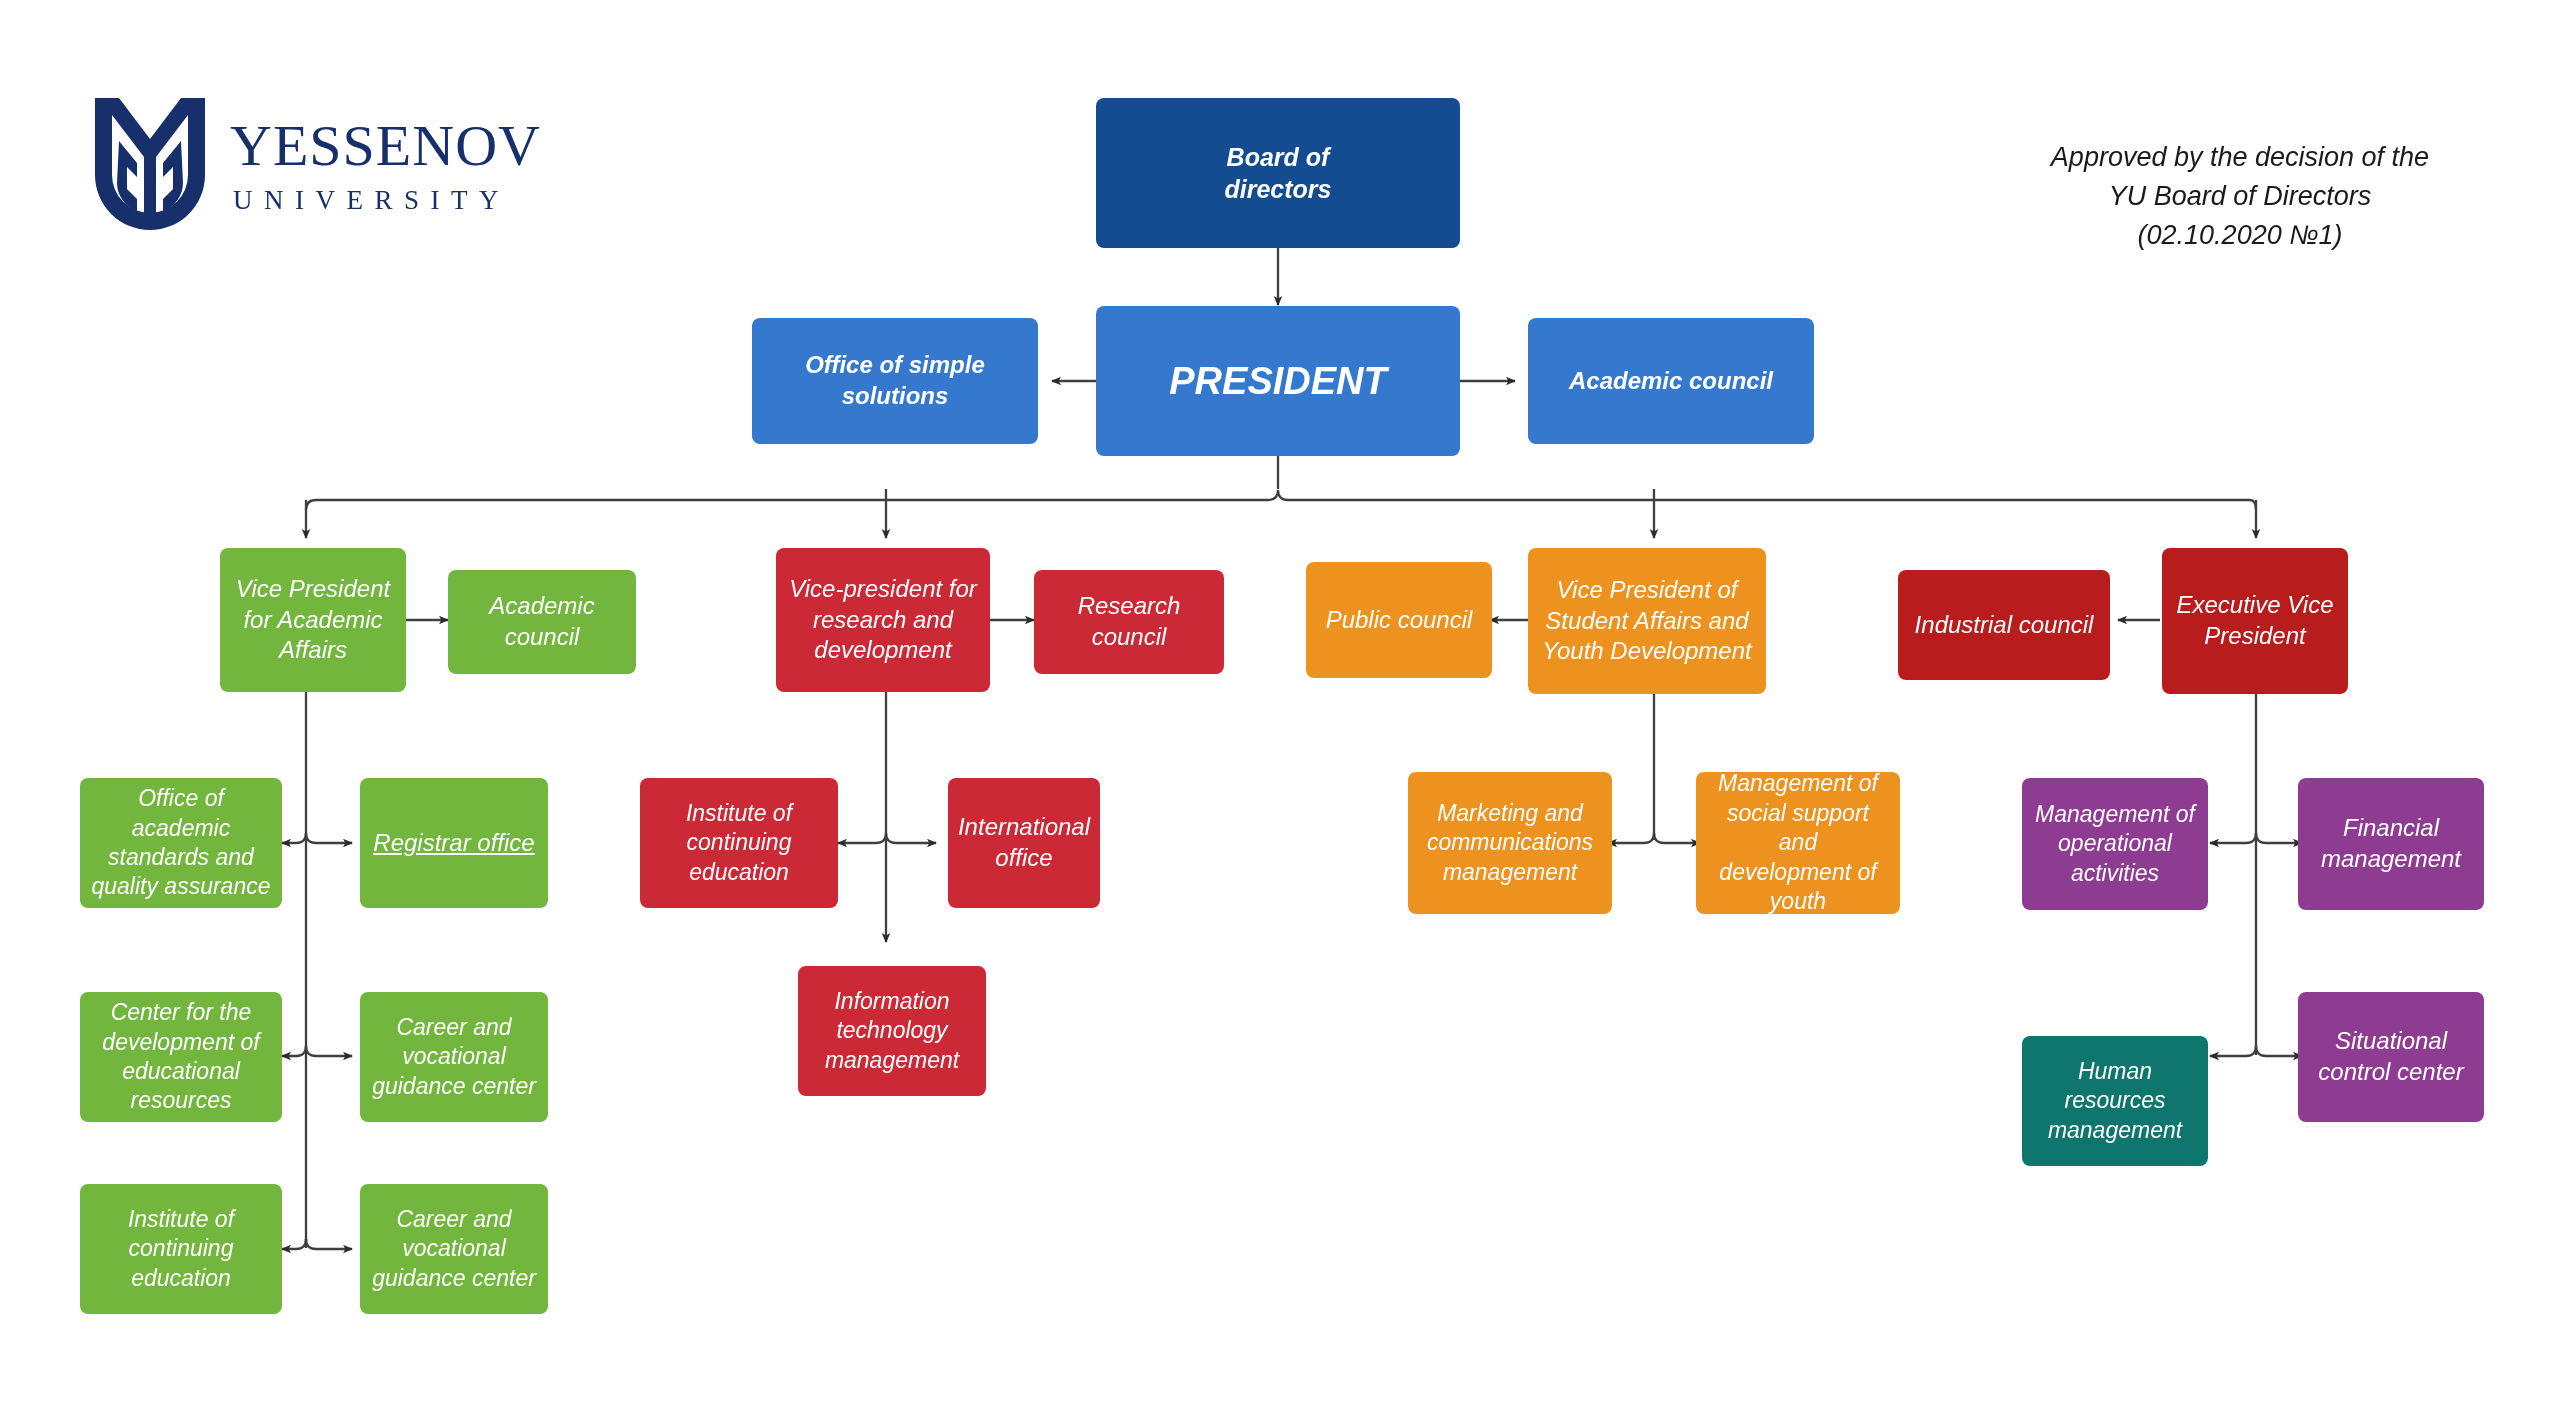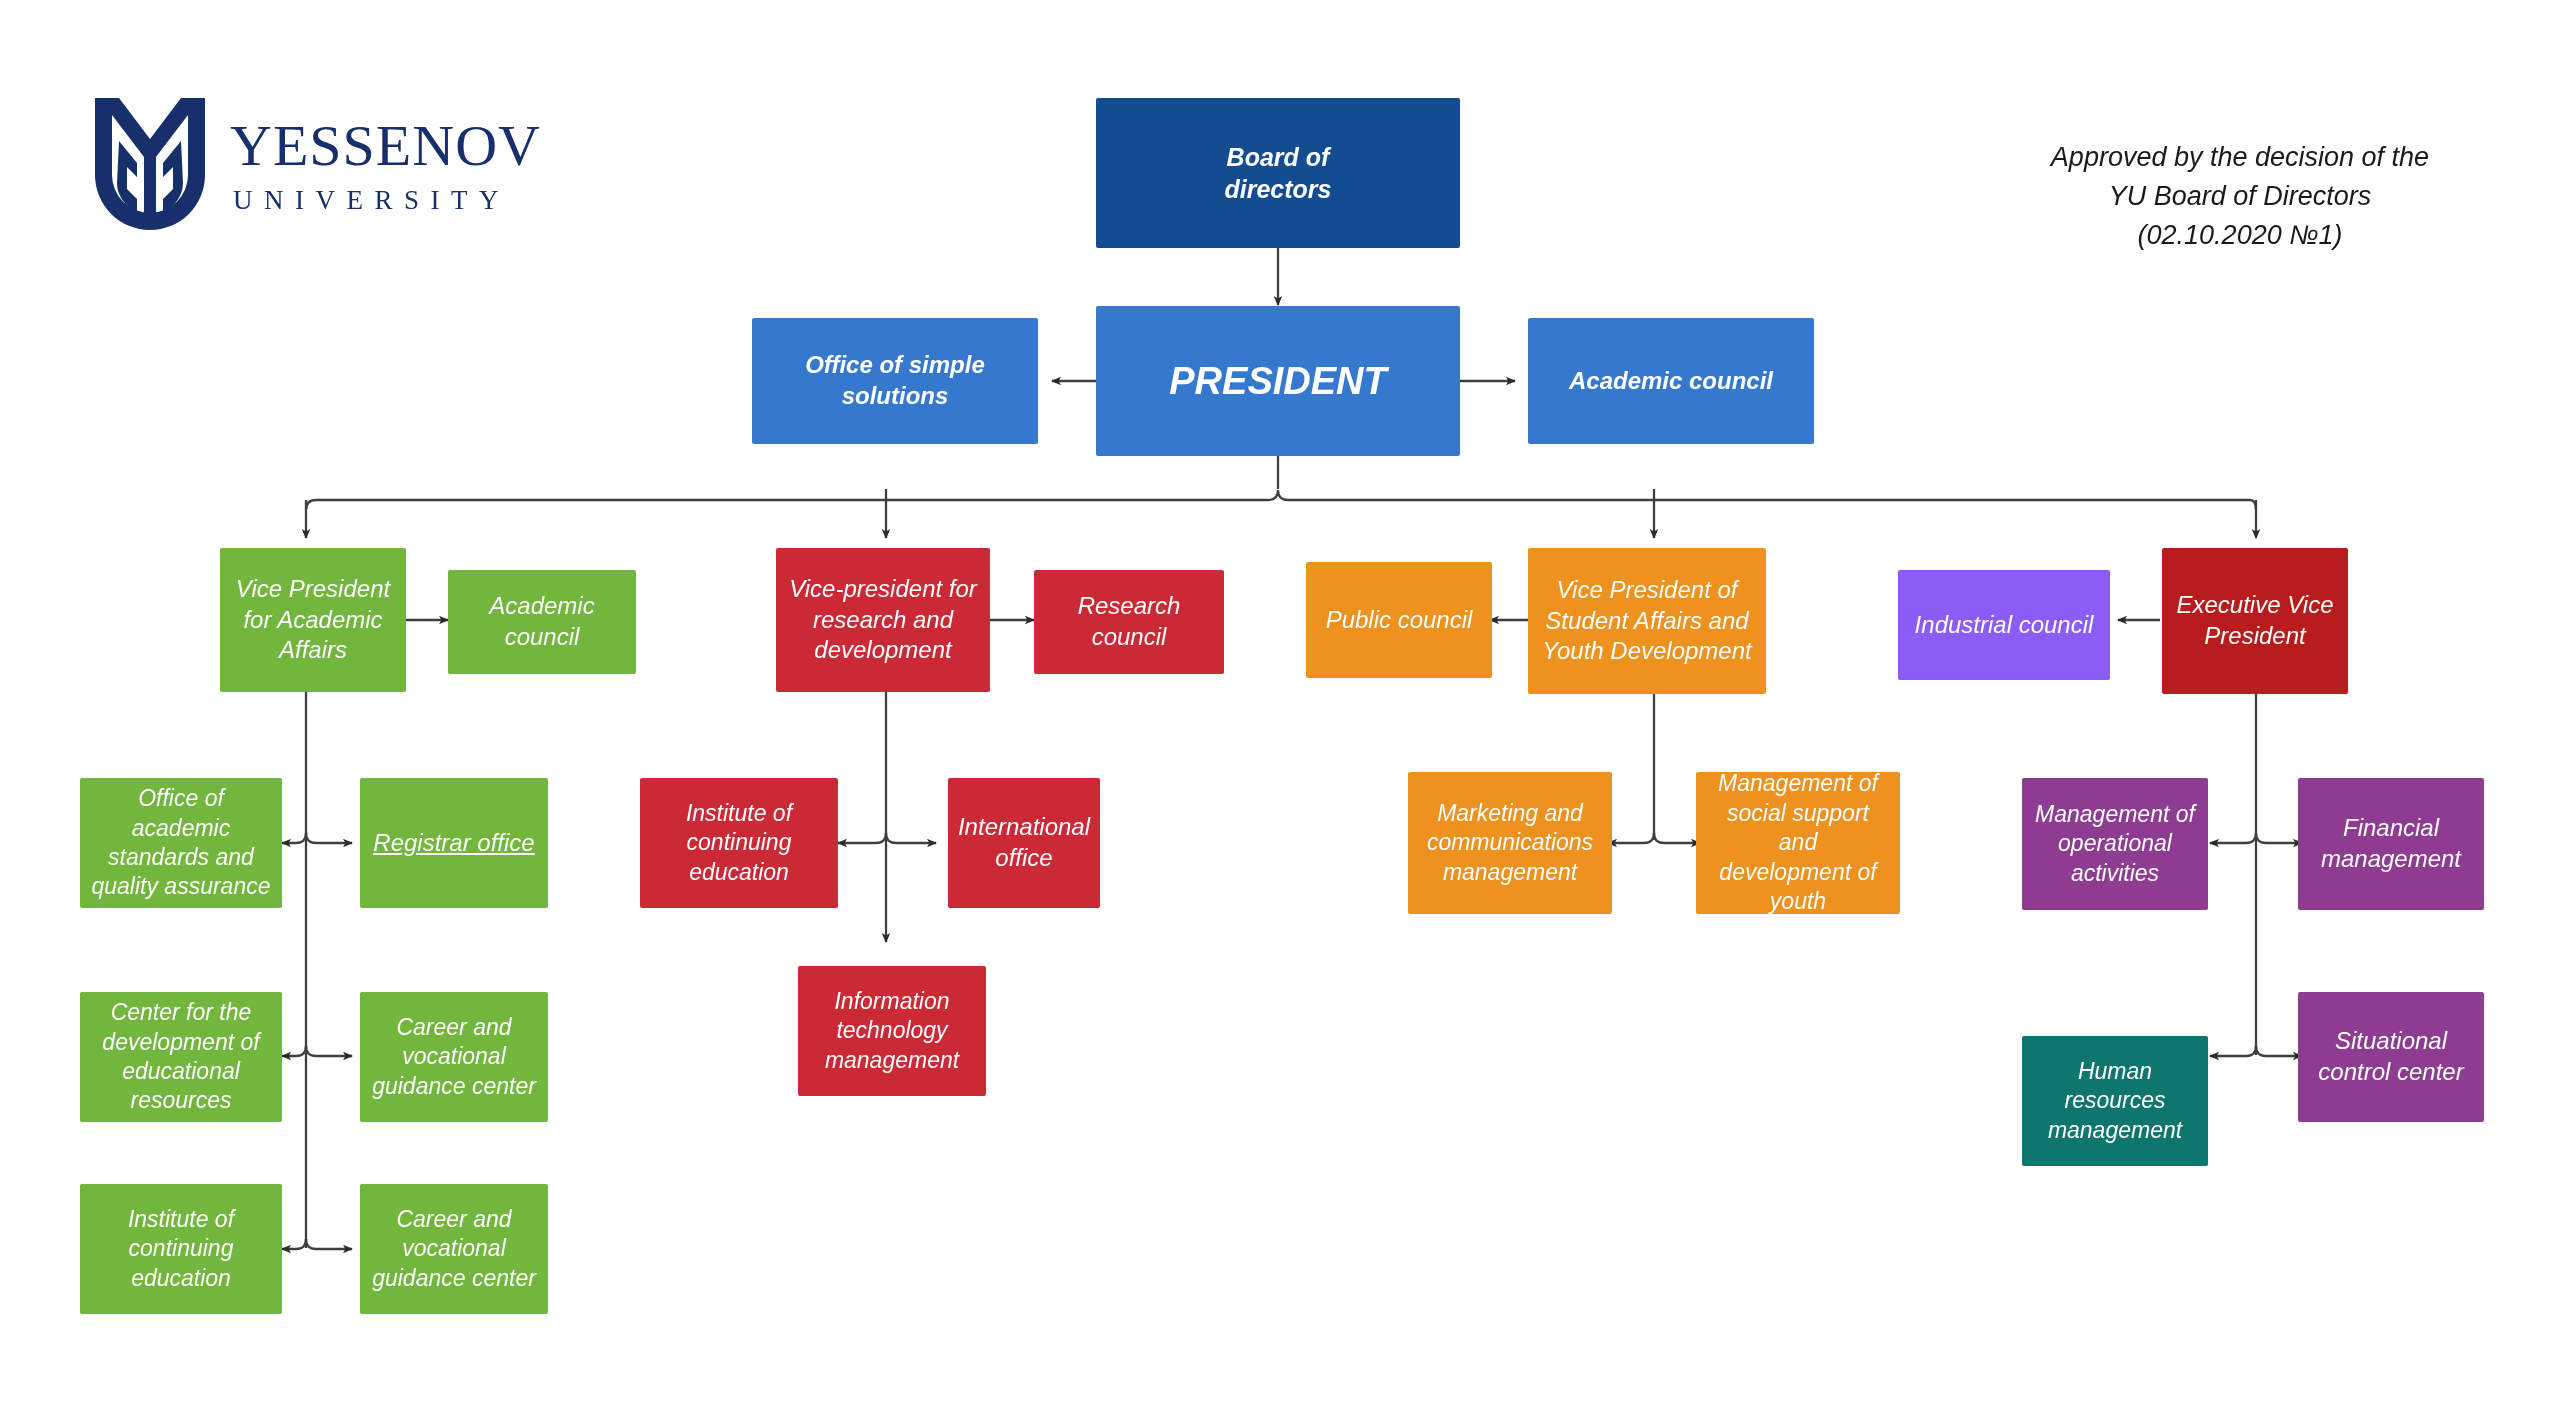--- a/index.html
+++ b/index.html
@@ -21,21 +21,21 @@
     position: absolute;
     left: 0;
     top: 0;
     width: 2560px;
     height: 1426px;
     pointer-events: none;
   }
   .node {
     position: absolute;
     box-sizing: border-box;
-    border-radius: 2px;
+    border-radius: 8px;
     display: flex;
     align-items: center;
     justify-content: center;
     text-align: center;
     color: #ffffff;
     font-style: italic;
     line-height: 1.28;
     padding: 6px 10px;
     white-space: pre-line;
     z-index: 2;
@@ -246,21 +246,21 @@
 
   <div class="node" style="left:1408px; top:772px; width:204px; height:142px; background:#ED921E; font-size:23px;">Marketing and
 communications
 management</div>
 
   <div class="node" style="left:1696px; top:772px; width:204px; height:142px; background:#ED921E; font-size:23px;">Management of
 social support and
 development of
 youth</div>
 
-  <div class="node" style="left:1898px; top:570px; width:212px; height:110px; background:#8b5cf6; font-size:24px;">Industrial council</div>
+  <div class="node" style="left:1898px; top:570px; width:212px; height:110px; background:#b91c1c; font-size:24px;">Industrial council</div>
 
   <div class="node" style="left:2162px; top:548px; width:186px; height:146px; background:#b91c1c; font-size:24px;">Executive Vice
 President</div>
 
   <div class="node" style="left:2022px; top:778px; width:186px; height:132px; background:#8E3C92; font-size:23px;">Management of
 operational
 activities</div>
 
   <div class="node" style="left:2298px; top:778px; width:186px; height:132px; background:#8E3C92; font-size:24px;">Financial
 management</div>

